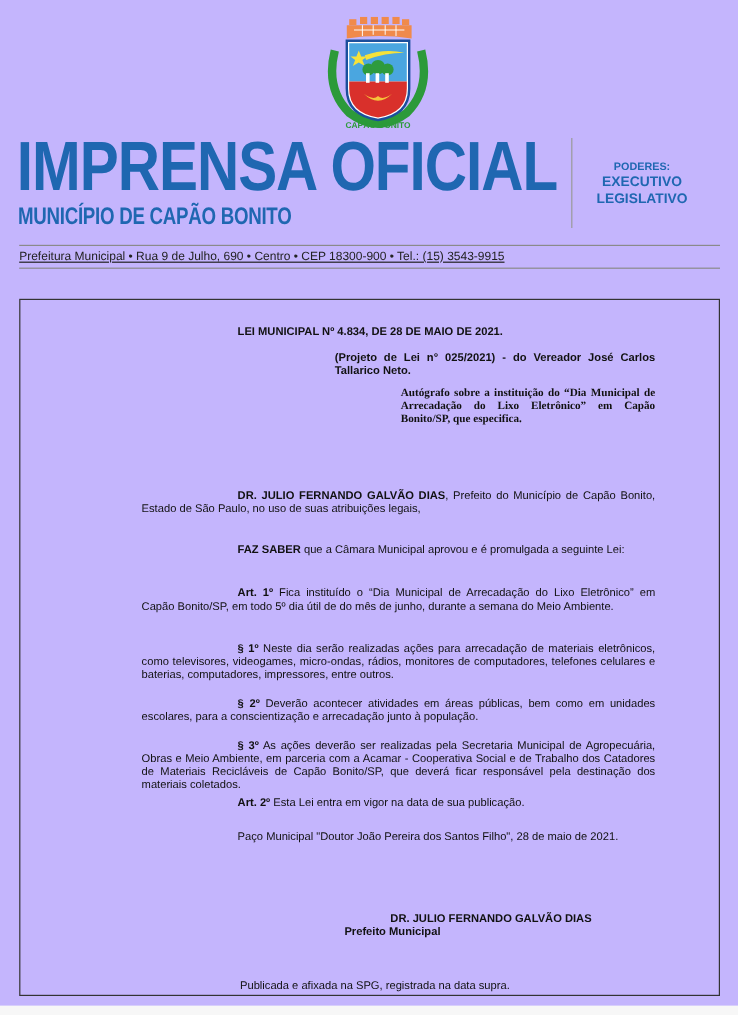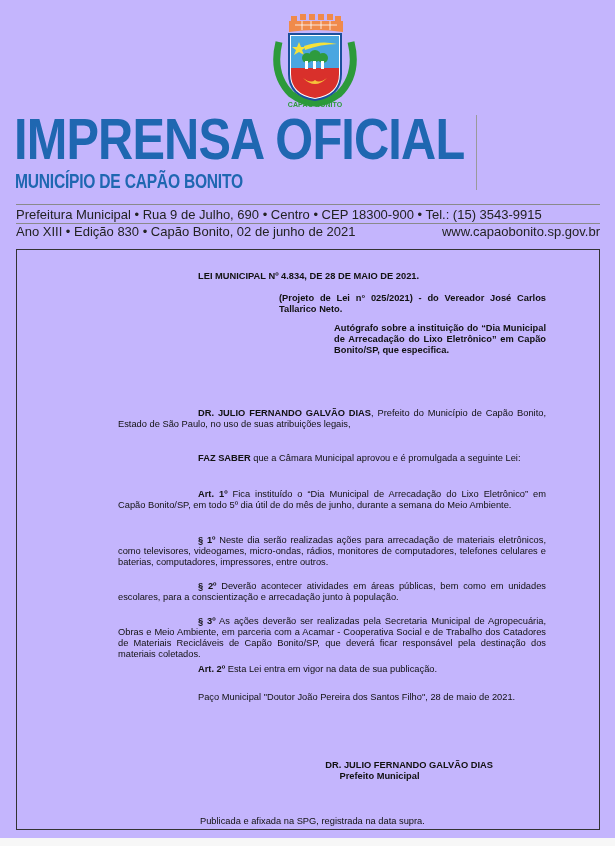--- a/index.html
+++ b/index.html
@@ -46,43 +46,44 @@
   .powers {
     position: absolute; left: 490px; top: 133px; width: 90px;
     text-align: center; color: #1f67b1; font-weight: 700;
   }
   .powers .lbl { font-size: 9px; line-height: 12px; }
   .powers .p { font-size: 11.5px; line-height: 14px; }
 
   .hline { position: absolute; left: 16px; width: 584px; height: 1px; background: #8a8a8a; }
   .infobar {
     position: absolute; left: 16px; width: 584px;
-    font-size: 13px; line-height: 10px; color: #222;
+    font-size: 10px; line-height: 10px; color: #222;
     white-space: nowrap;
+    text-decoration: underline;
   }
   .infobar .right { position: absolute; right: 0; top: 0; }
 
   
   .box {
     position: absolute; left: 16px; top: 249px; width: 582px; height: 579px;
     border: 1px solid #333;
     box-sizing: content-box;
   }
   .doc { position: absolute; left: 0; top: 0; width: 582px; font-size: 9.3px; line-height: 11px; color: #111; }
   .doc p { margin: 0; position: absolute; padding-left: 21px; }
   .b { font-weight: 700; }
   .just { text-align: justify; text-align-last: left; }
 
   .t-law { left: 160px; top: 21px; font-weight: 700; white-space: nowrap; }
   .t-proj { left: 241px; top: 43px; width: 267px; font-weight: 700; }
-  .t-auto { left: 296px; top: 73px; width: 212px; font-weight: 700; }
+  .t-auto { left: 296px; top: 73px; width: 212px; font-weight: 700; font-family: Liberation Serif, serif; }
 
   .para { left: 80px; width: 428px; }
   .indent { text-indent: 80px; }
-  .center { text-align: center; }
+  .center { }
 </style>
 </head>
 <body>
 
 <div class="page">
 
   <div class="crest">
     <svg width="92" height="96" viewBox="0 0 92 96">
 
       <g fill="#f08a4b">
@@ -124,28 +125,29 @@
 
       <path d="M34 64 Q46 76 58 64 Q50 70 46 66 Q42 70 34 64 Z" fill="#f6c23a"></path>
       <text x="46" y="93" text-anchor="middle" font-family="Liberation Sans, sans-serif" font-size="7" font-weight="700" fill="#2c9a3a">CAPÃO BONITO</text>
     </svg>
   </div>
 
   <div class="title">IMPRENSA OFICIAL</div>
   <div class="subtitle">MUNICÍPIO DE CAPÃO BONITO</div>
 
   <div class="vdivider"></div>
+  <div class="powers">
+    <div class="lbl">PODERES:</div>
+    <div class="p">EXECUTIVO</div>
+    <div class="p">LEGISLATIVO</div>
+  </div>
 
   <div class="hline" style="top:204px"></div>
   <div class="infobar" style="top:210px">Prefeitura Municipal • Rua 9 de Julho, 690 • Centro • CEP 18300-900 • Tel.: (15) 3543-9915</div>
   <div class="hline" style="top:223px"></div>
-  <div class="infobar" style="top:227px">
-    <span>Ano XIII • Edição 830 • Capão Bonito, 02 de junho de 2021</span>
-    <span class="right">www.capaobonito.sp.gov.br</span>
-  </div>
 
   <div class="box">
     <div class="doc">
       <p class="t-law">LEI MUNICIPAL Nº 4.834, DE 28 DE MAIO DE 2021.</p>
       <p class="t-proj just">(Projeto de Lei n° 025/2021) - do Vereador José Carlos Tallarico Neto.</p>
       <p class="t-auto just">Autógrafo sobre a instituição do “Dia Municipal de Arrecadação do Lixo Eletrônico” em Capão Bonito/SP, que especifica.</p>
 
       <p class="para just indent" style="top:158px"><span class="b">DR. JULIO FERNANDO GALVÃO DIAS</span><span>, Prefeito do Município de Capão Bonito, Estado de São Paulo, no uso de suas atribuições legais,</span></p>
 
       <p class="para just indent" style="top:203px"><span class="b">FAZ SABER</span><span> que a Câmara Municipal aprovou e é promulgada a seguinte Lei:</span></p>

